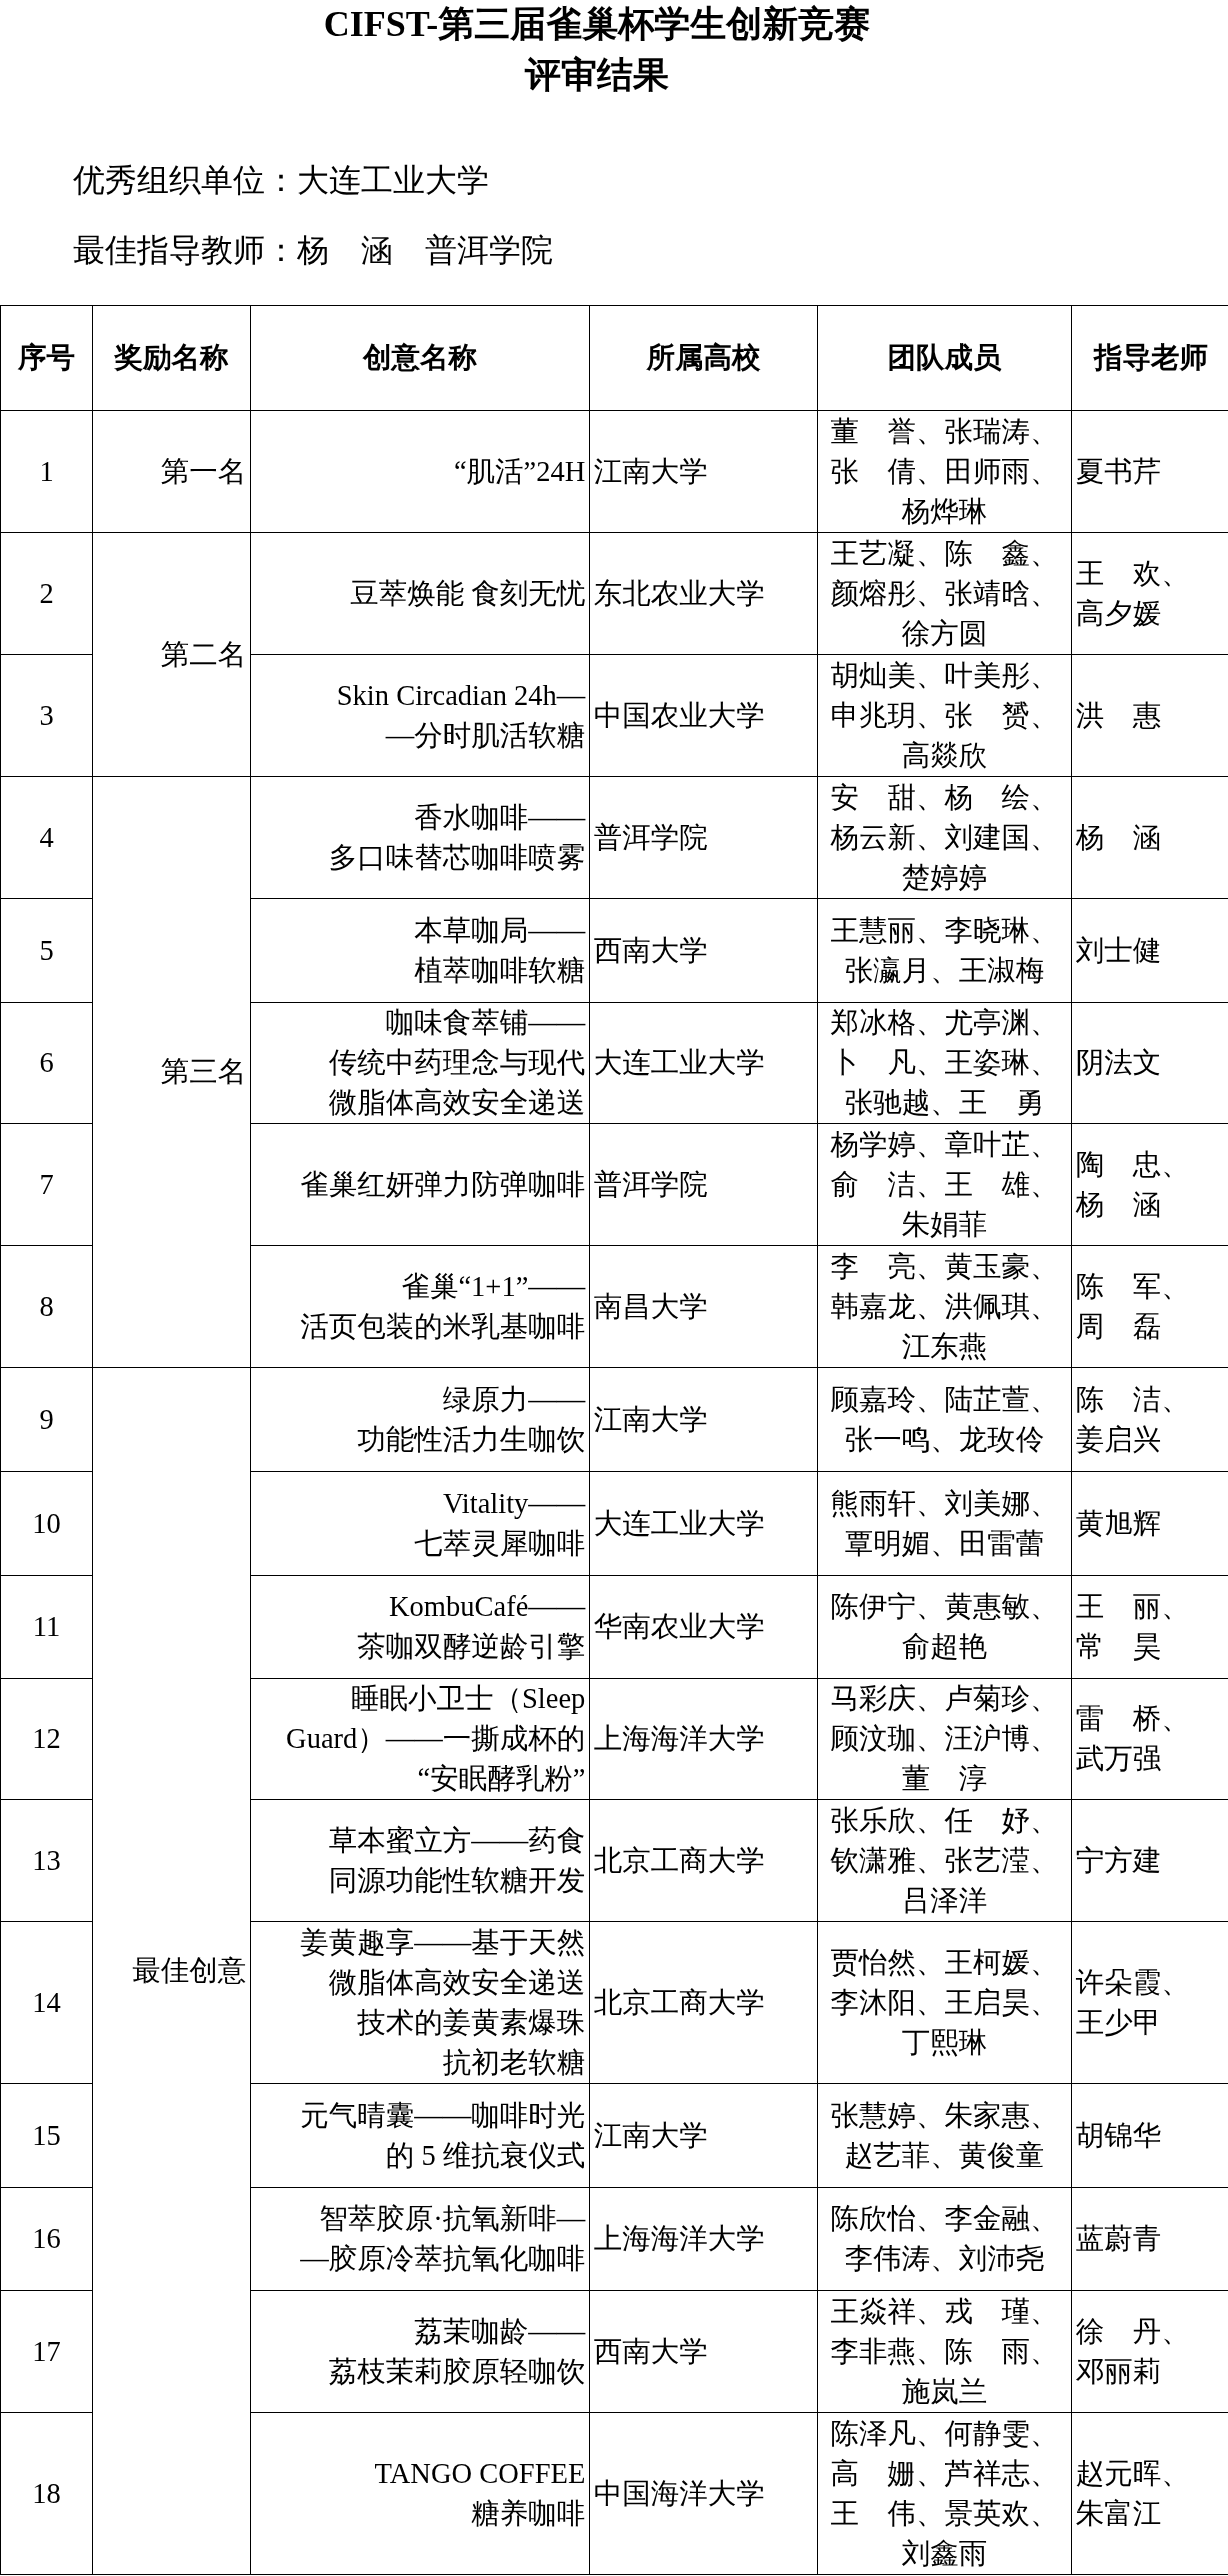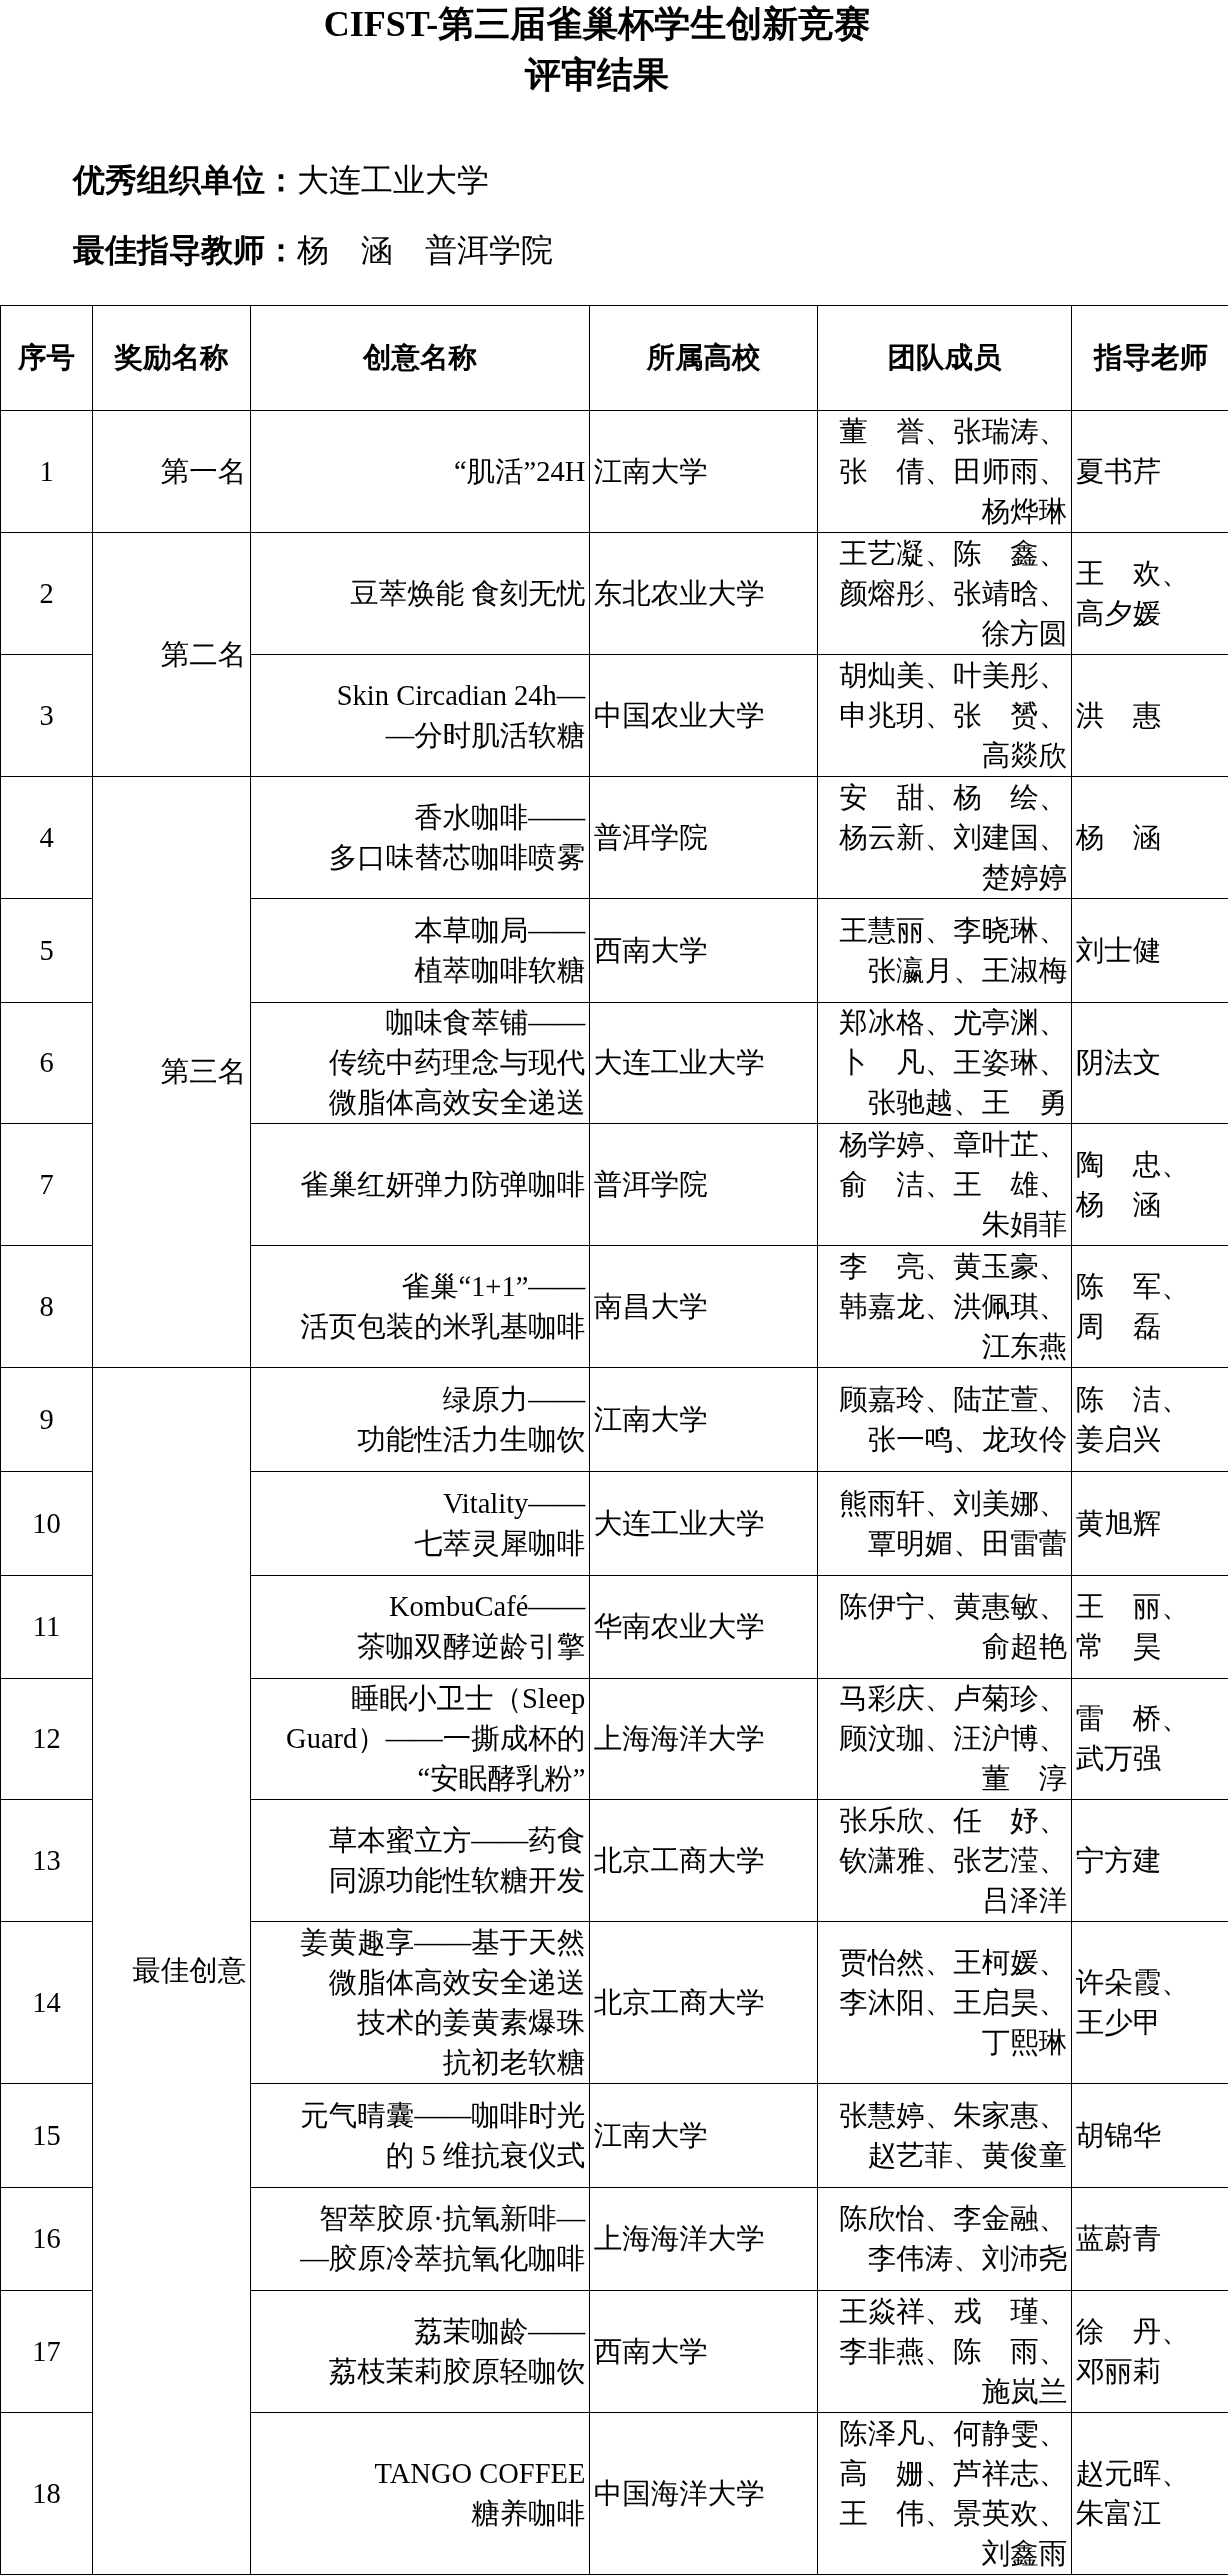--- a/index.html
+++ b/index.html
@@ -13,38 +13,38 @@
     font-family: "Liberation Serif", "DejaVu Serif", serif;
   }
   .title.l1 { top: 3.1px; }
   .title.l2 { top: 54px; font-family: Liberation Serif, serif; }
   .meta {
     position: absolute; left: 73px; font-size: 32px; line-height: 40px;
     font-family: "Liberation Serif", "DejaVu Serif", serif;
   }
   .meta.m1 { top: 160px; }
   .meta.m2 { top: 230px; }
-  .meta .k { font-weight: bold; }
+  .meta .k { font-weight: normal; }
   .meta .v { font-weight: normal; }
 
   table.results {
     position: absolute; left: 0; top: 305px; width: 1229px;
     border-collapse: collapse; table-layout: fixed;
     font-family: "Liberation Serif", "DejaVu Serif", serif;
   }
   table.results td, table.results th {
     border: 1.9px solid #000; padding: 0 3.7px; vertical-align: middle;
     font-size: 28.5px; line-height: 40px; font-weight: normal;
   }
   table.results th { font-weight: bold; text-align: center; }
   td.no { text-align: center; }
   td.award { text-align: right; font-weight: bold; }
   td.idea { text-align: right; letter-spacing: 0px; }
   td.school { text-align: left; }
-  td.members { text-align: right; padding-left: 15px; margin-left: 28px; }
+  td.members { text-align: center; padding-left: 15px; margin-left: 28px; }
   td.teacher { text-align: left; padding-left: 15px; }
   .line { display: block; white-space: nowrap; }
 </style>
 </head>
 <body>
 
 <div class="title l1">CIFST-第三届雀巢杯学生创新竞赛</div>
 <div class="title l2">评审结果</div>
 
 <div class="meta m1">

